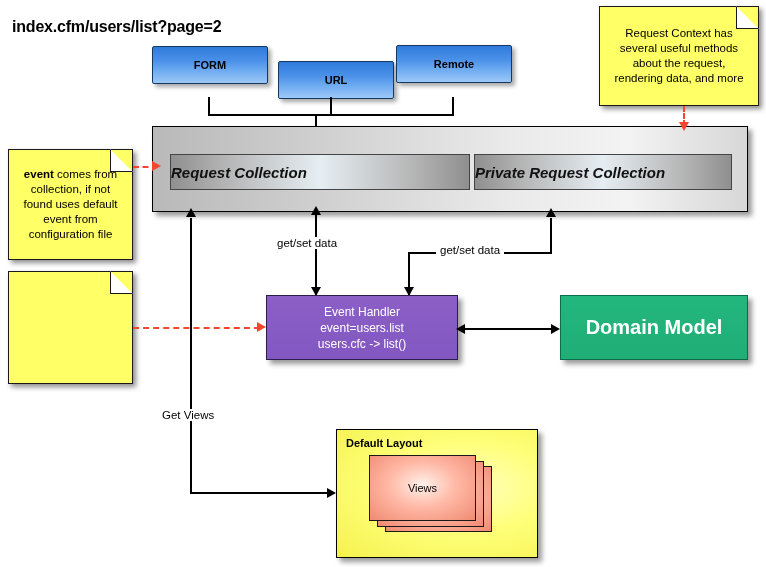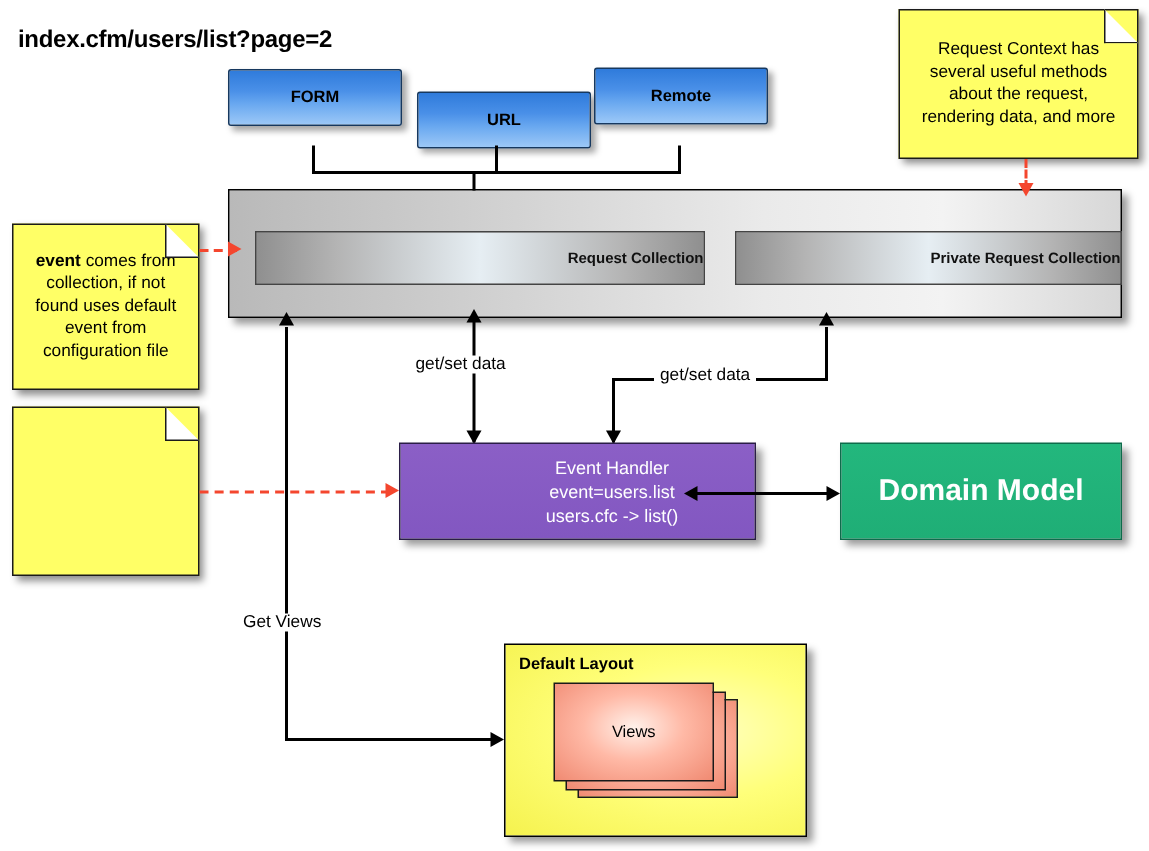--- a/index.html
+++ b/index.html
@@ -19,45 +19,45 @@
       font-size:11px;font-weight:bold;color:#000;}
 
   
   #rc-object{left:152px;top:126px;width:594px;height:84px;
       border:1px solid #000;
       background:linear-gradient(to right,#b9b9b9 0%,#c9c9c9 20%,#eaeaea 60%,#f3f3f3 80%,#d7d7d7 100%);
       box-shadow:4px 4px 5px rgba(0,0,0,.4);}
   #rc-title{position:absolute;right:8px;top:5px;font-size:12px;font-weight:bold;}
   .collection{position:absolute;top:27px;height:34px;border:1px solid #444;
       background:linear-gradient(to right,#8f8f8f 0%,#b4b4b4 18%,#e6eef3 50%,#b4b4b4 82%,#8f8f8f 100%);
-      display:flex;align-items:center;justify-content:flex-end;
-      font-size:10px;font-weight:bold;color:#111;}
+      display:flex;align-items:center;justify-content:flex-start;
+      font-size:15px;font-weight:bold;color:#111;font-style:italic;}
   #collection-request{left:17px;width:298px;}
-  #collection-private{left:337px;width:256px;}
+  #collection-private{left:321px;width:256px;}
 
   
   .note{background:#ffff66;border:1px solid #1a1a1a;
       box-shadow:3px 3px 5px rgba(0,0,0,.45);
       display:flex;align-items:center;justify-content:center;text-align:center;
       font-size:11.5px;line-height:15px;color:#000;padding:4px 8px;box-sizing:border-box;}
   .note .fold{position:absolute;top:-1px;right:-1px;width:22px;height:22px;
       background:#ffffff;border-left:1px solid #1a1a1a;border-bottom:1px solid #1a1a1a;
       clip-path:polygon(0 0,100% 100%,0 100%);}
   #note-request-context{left:599px;top:6px;width:160px;height:100px;}
   #note-event{left:8px;top:126px;width:125px;height:111px;margin-top:23px;}
   #note-handlers{left:8px;top:271px;width:125px;height:113px;}
   .note b{font-weight:bold;}
 
   
   #event-handler{left:266px;top:295px;width:190px;height:63px;
       border:1px solid #2a1d47;
       background:linear-gradient(to bottom,#8b5fc6 0%,#8257c1 100%);
       box-shadow:4px 4px 5px rgba(0,0,0,.4);
       display:flex;flex-direction:column;align-items:center;justify-content:center;
-      font-size:12px;line-height:16px;color:#ffffff;font-weight:normal;padding-left:46px;}
+      font-size:12px;line-height:16px;color:#ffffff;font-weight:normal;}
   #domain-model{left:560px;top:295px;width:186px;height:63px;
       border:1px solid #0d6c4b;
       background:linear-gradient(to bottom,#23b77d 0%,#1fae76 100%);
       box-shadow:4px 4px 5px rgba(0,0,0,.4);
       display:flex;align-items:center;justify-content:center;
       font-size:20px;font-weight:bold;color:#ffffff;}
 
   
   #default-layout{left:336px;top:429px;width:200px;height:127px;
       border:1px solid #000;

